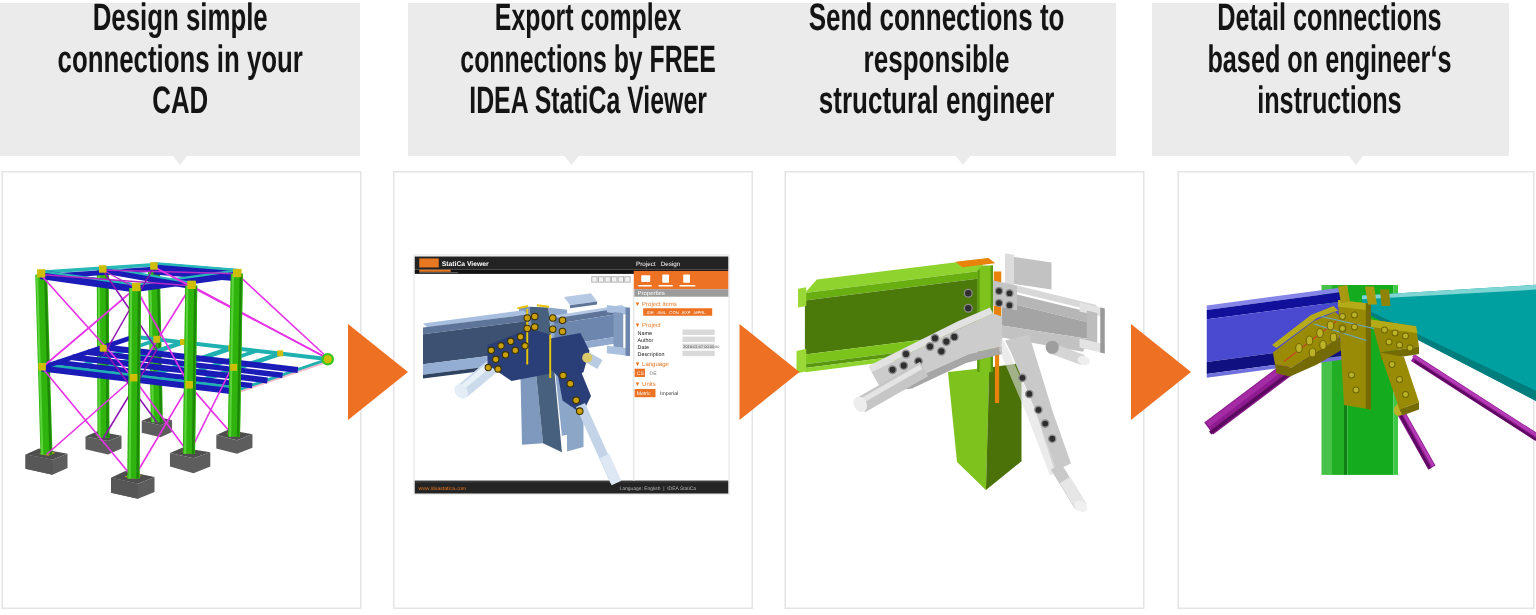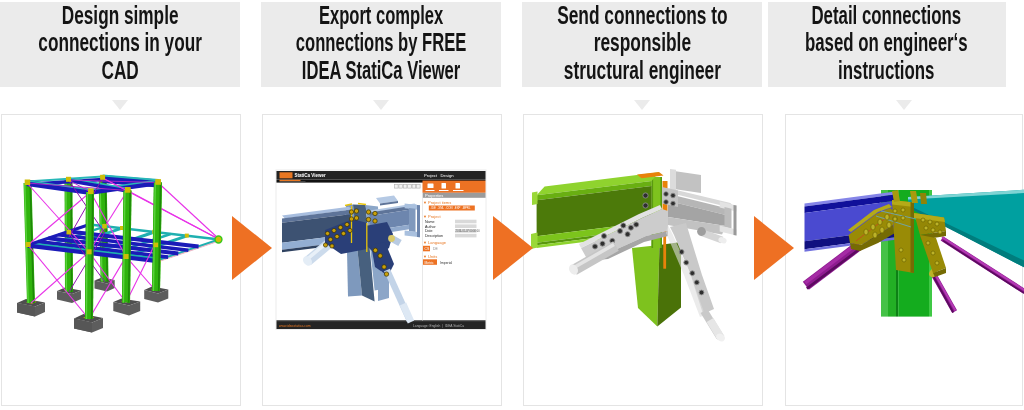--- a/index.html
+++ b/index.html
@@ -1,19 +1,19 @@
 <!DOCTYPE html>
 <html><head>
 <meta charset="utf-8">
 <style>
   html,body{margin:0;padding:0;}
   body{width:1024px;height:410px;background:#fff;overflow:hidden;position:relative;
        font-family:"Liberation Sans",sans-serif;}
-  .head{position:absolute;top:2px;width:240px;height:85px;background:#ebebeb;
-        display:flex;align-items:center;justify-content:center;}
+  .head{position:absolute;top:2px;width:240px;height:102px;background:#ebebeb;
+        display:flex;justify-content:center;}
   .head .tx{font-weight:bold;font-size:25.5px;line-height:27.5px;color:#141414;
         text-align:center;white-space:nowrap;margin-top:-3px;}
   .tri{position:absolute;top:100px;width:0;height:0;
        border-left:8px solid transparent;border-right:8px solid transparent;
        border-top:10px solid #ebebeb;}
   .panel{position:absolute;top:114px;width:238px;height:290px;background:#fff;
          border:1px solid #e4e4e4;}
   .arrow{position:absolute;width:0;height:0;top:216px;
          border-top:32.5px solid transparent;border-bottom:32.5px solid transparent;
          border-left:40.5px solid #ee7023;}
@@ -180,21 +180,21 @@
 <rect x="121.6" y="139" width="5" height="5"></rect>
 <rect x="151.5" y="127.6" width="4.6" height="4.6"></rect>
 <rect x="86" y="73.6" width="5.5" height="5.5"></rect>
 <rect x="123" y="72.2" width="5.5" height="5.5"></rect>
 <rect x="153.4" y="64.3" width="5.5" height="5.5"></rect>
 </g>
 <circle cx="216.5" cy="124.5" r="3.4" fill="#cebe08" stroke="#39c81e" stroke-width="1.5"></circle>
 </svg>
 </div>
 
-<div class="head" style="left:261px">
+<div class="head" style="left:272px">
     <div class="tx" style="transform:scaleX(0.65)" id="t2">Export complex<br>connections by FREE<br>IDEA StatiCa Viewer</div>
   </div>
 <div class="tri" style="left:373px"></div>
 <div class="panel" style="left:262px" id="p2">
 <svg width="238" height="290" viewBox="0 0 238 290">
 
 <rect x="13" y="55" width="210" height="159.5" fill="#ffffff"></rect>
 <rect x="13" y="56" width="210" height="8.6" fill="#232323"></rect>
 <rect x="13" y="64.6" width="210" height="3" fill="#121212"></rect>
 <rect x="16.5" y="57.3" width="13" height="6" fill="#e87722"></rect>
@@ -330,21 +330,21 @@
 <circle cx="112" cy="106" r="2.2"></circle>
 <circle cx="112.4" cy="135.3" r="2.2"></circle>
 <circle cx="117.2" cy="140.8" r="2.2"></circle>
 <circle cx="121.1" cy="151.9" r="2.2"></circle>
 <circle cx="123.5" cy="159.1" r="2.2"></circle>
 </g>
 </g>
 </svg>
 </div>
 
-<div class="head" style="left:522px">
+<div class="head" style="left:504px">
     <div class="tx" style="transform:scaleX(0.68)" id="t3">Send connections to<br>responsible<br>structural engineer</div>
   </div>
 <div class="tri" style="left:634px"></div>
 <div class="panel" style="left:523px" id="p3">
 <svg width="238" height="290" viewBox="0 0 238 290">
 
 <polygon points="150,56 177,60 177,78 150,74" fill="#c2c2c2"></polygon>
 <polygon points="146,54 152,54.8 152,76 146,75.2" fill="#dcdcdc"></polygon>
 
 <polygon points="108,133 135.5,130 133.3,211.6 114,193" fill="#7ec21e"></polygon>

